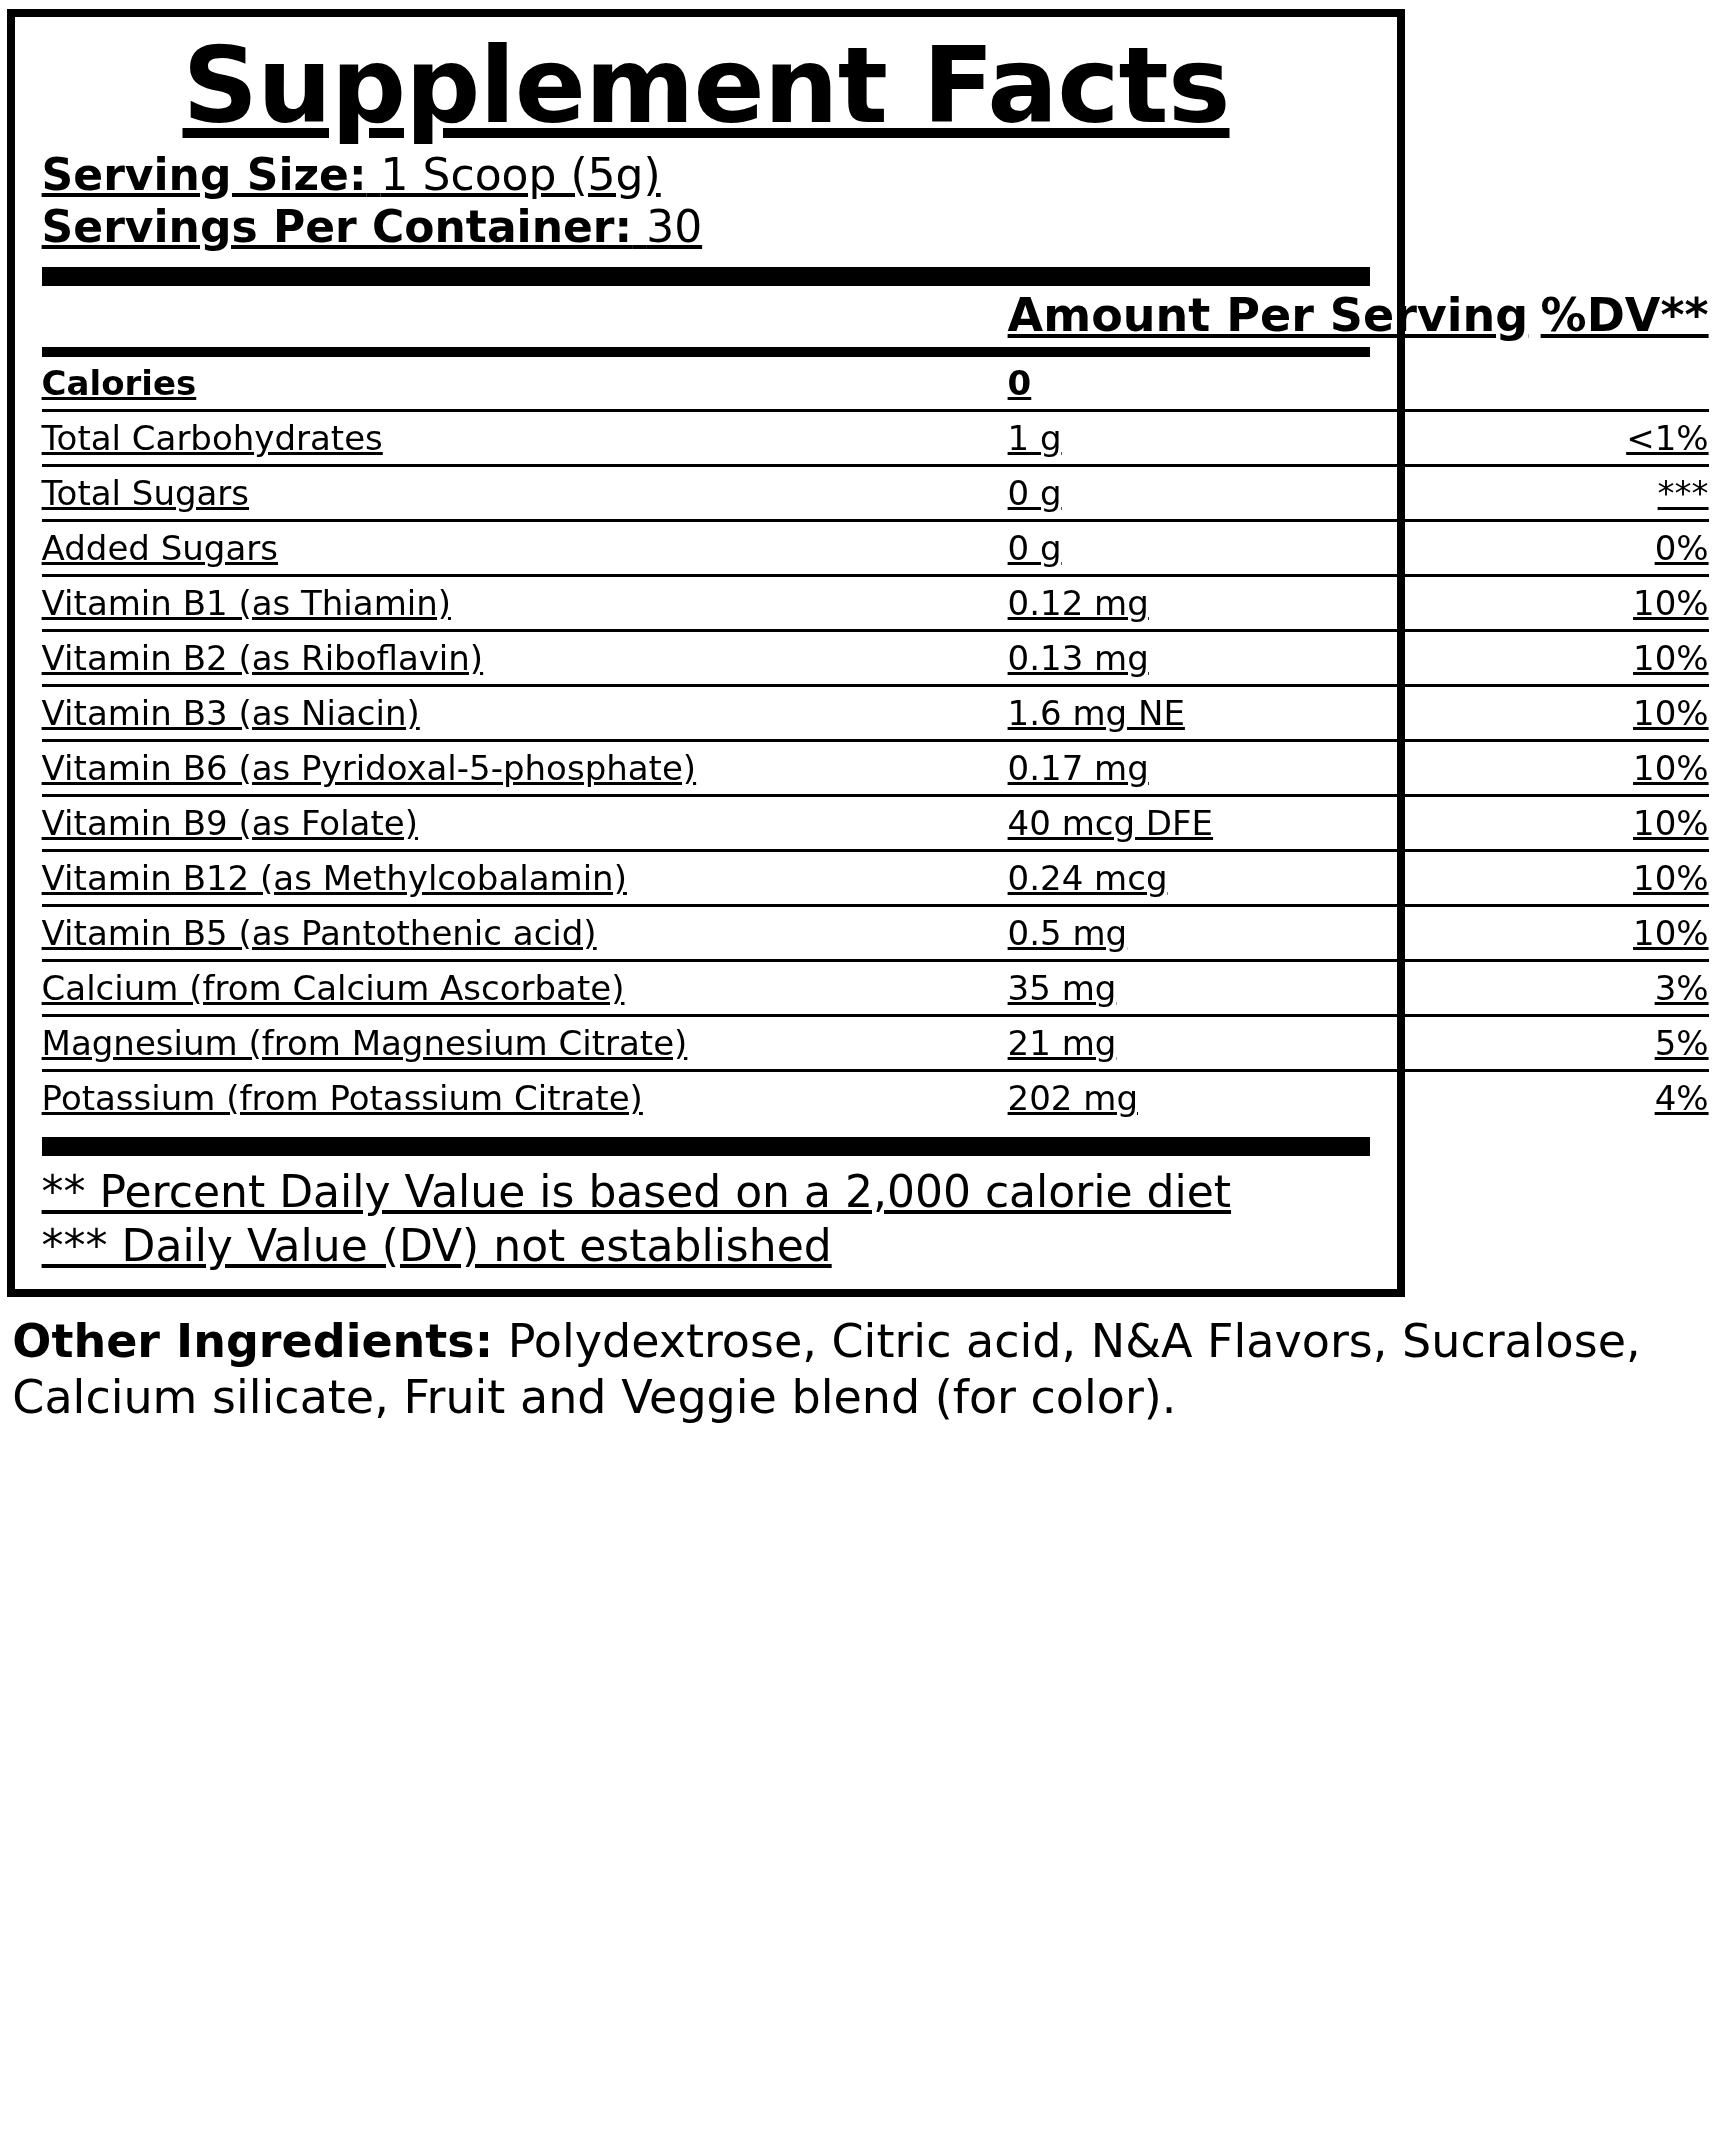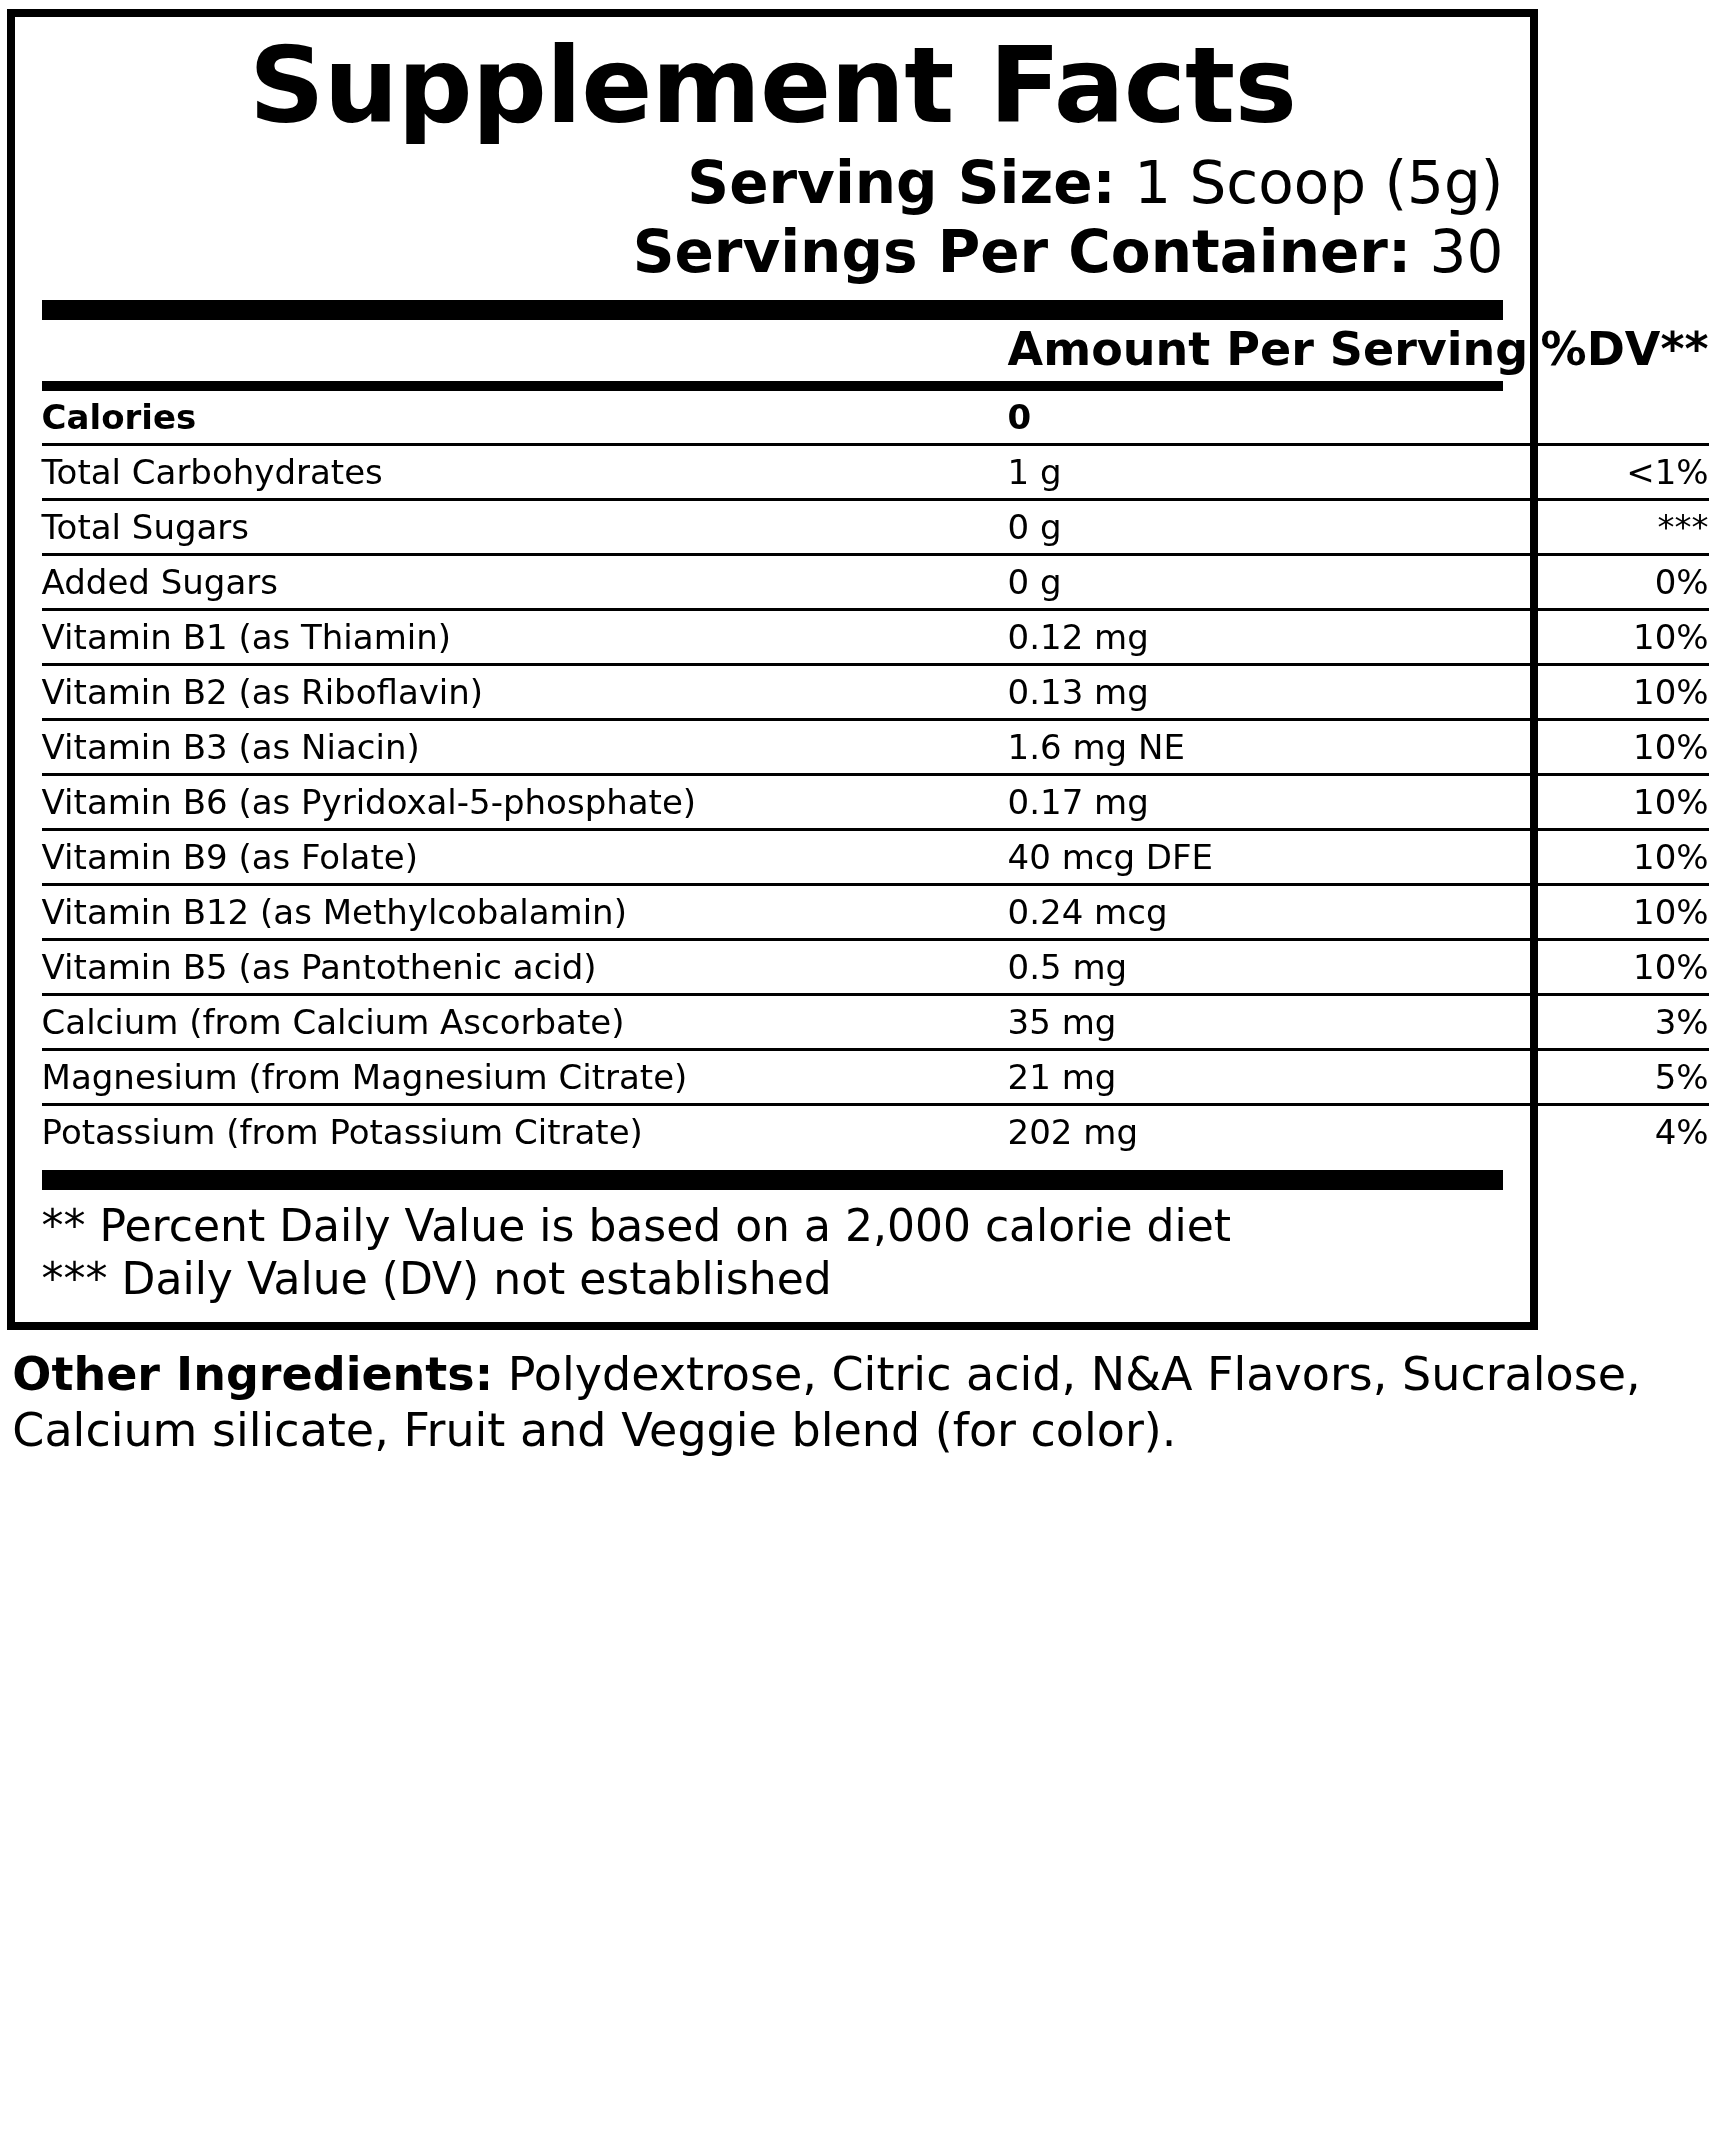--- a/index.html
+++ b/index.html
@@ -17,36 +17,36 @@
   .label-wrap {
     box-sizing: border-box;
     width: 1725px;
     padding: 0 7px;
   }
   .panel {
     box-sizing: border-box;
     border: 8px solid #000;
     margin: 8.9px 0 0 0;
     padding: 8.9px 26.6px 16px 26.6px;
-    width: 1531px;
+    width: 1398px;
+    text-decoration: underline;
   }
   .title {
     font-size: 105px;
     font-weight: 700;
     line-height: 1.12;
     letter-spacing: -0.9px;
     text-align: center;
     white-space: nowrap;
     margin: 1.8px 0 3.5px 0;
   }
   .serving-line {
-    font-size: 58px;
+    font-size: 44px;
     line-height: 1.20;
     white-space: nowrap;
-    text-align: right;
   }
   .serving-line b {
     font-weight: 700;
   }
   .rule-thick {
     height: 19.5px;
     background: #000;
     margin: 12.4px 0 0 0;
   }
   .rule-med {

